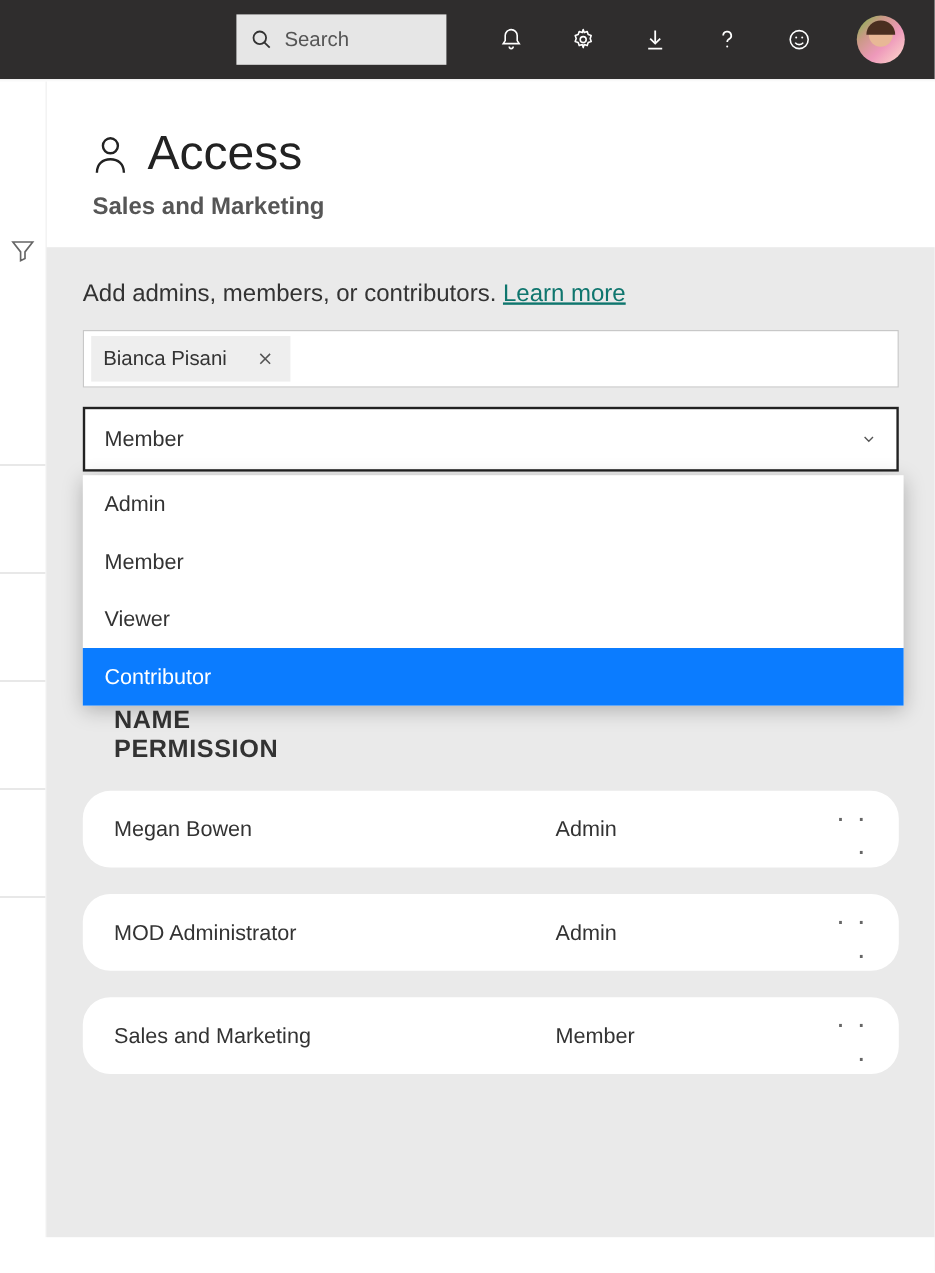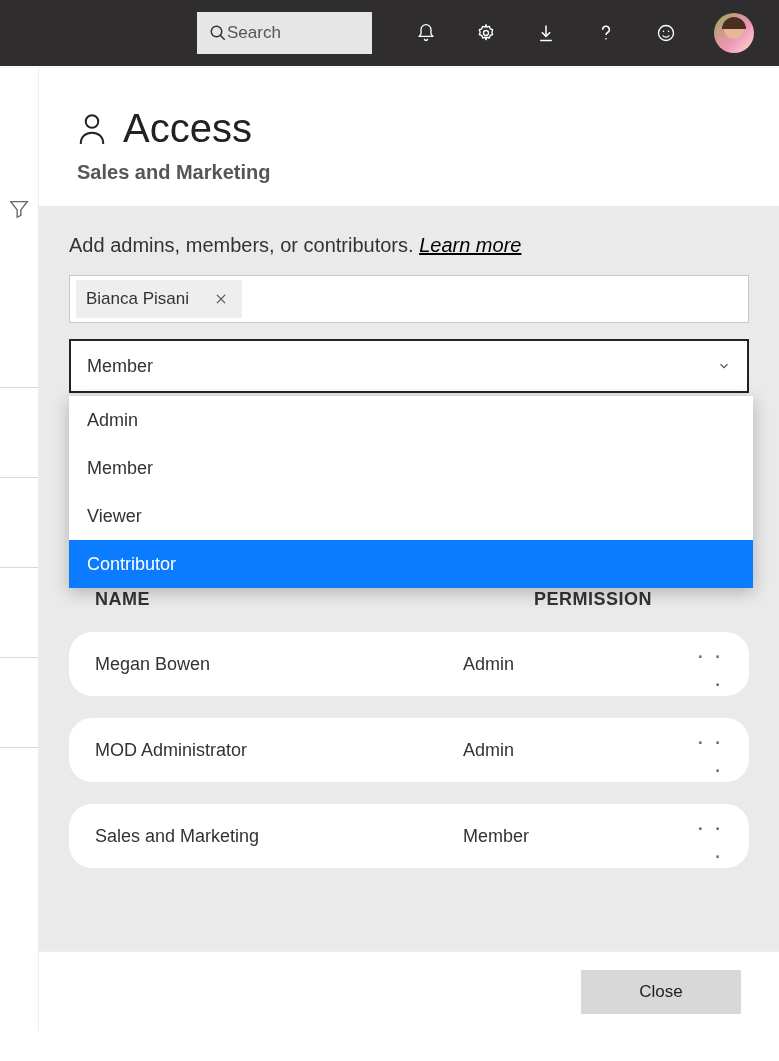--- a/index.html
+++ b/index.html
@@ -20,21 +20,21 @@
       padding-right: 12px;
       gap: 8px;
     }
     .search-box {
       width: 175px;
       height: 42px;
       background: #e6e6e6;
       display: flex;
       align-items: center;
       padding: 0 12px;
-      gap: 0;
+      gap: 10px;
       border: none;
     }
     .search-box .icon { color: #333; }
     .search-box span.placeholder {
       color: #555;
       font-size: 17px;
     }
     .topbar-icons {
       display: flex;
       align-items: center;
@@ -117,24 +117,23 @@
       background: #eaeaea;
       padding: 28px 30px 10px 30px;
       position: relative;
     }
     .instruction-row {
       font-size: 20px;
       color: #333;
       margin-bottom: 18px;
     }
     .instruction-row a {
-      color: #000000;
+      color: #0f766e;
       text-decoration: underline;
       cursor: pointer;
-      font-style: italic;
     }
     .email-input {
       background: #fff;
       border: 1px solid #c8c8c8;
       height: 48px;
       display: flex;
       align-items: center;
       padding: 0 6px;
       margin-bottom: 16px;
     }
@@ -191,27 +190,28 @@
       cursor: pointer;
     }
     .dropdown-item.highlighted {
       background: #0b7cff;
       color: #fff;
     }
     .table-header-row {
       display: flex;
       margin-top: 196px;
       padding: 0 26px;
-      font-size: 18px;
+      font-size: 21px;
       font-weight: 700;
       letter-spacing: 0.5px;
       color: #333;
+      flex-direction: column;
     }
     .col-name { flex: 1; }
-    .col-perm { width: 260px; text-align: center; }
+    .col-perm { width: 260px; }
     .table-row {
       background: #fff;
       margin-top: 22px;
       height: 64px;
       display: flex;
       align-items: center;
       padding: 0 26px;
       font-size: 18px;
       color: #333;
       border-radius: 23px;
@@ -374,16 +374,13 @@
       <div class="row-perm">Admin</div>
       <div class="row-more">. . .</div>
     </div>
     <div class="table-row">
       <div class="row-name">Sales and Marketing</div>
       <div class="row-perm">Member</div>
       <div class="row-more">. . .</div>
     </div>
   </div>
 
-  <div class="panel-footer">
-    <button class="close-btn">Close</button>
-  </div>
 </div>
 
 </body></html>

